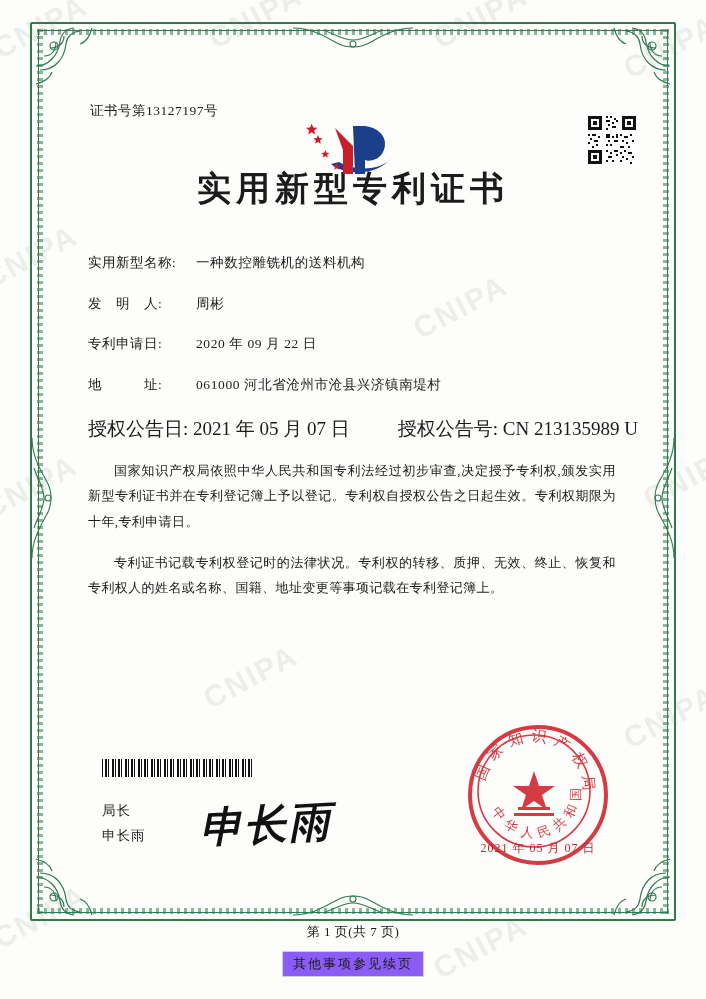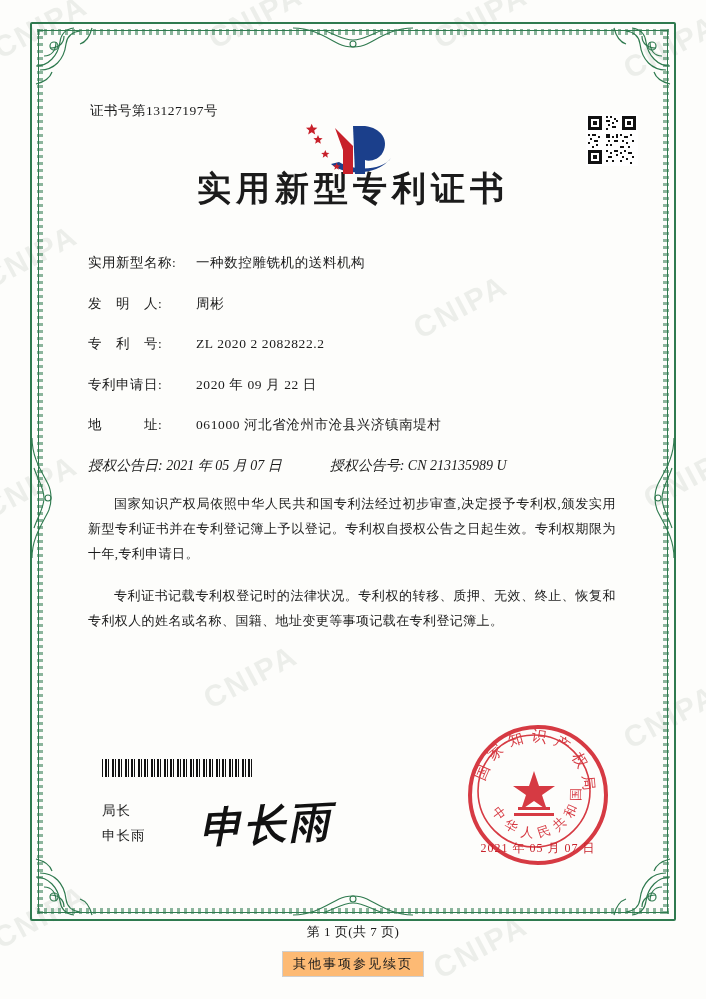--- a/index.html
+++ b/index.html
@@ -142,22 +142,21 @@
   }
   .f-value {
     letter-spacing: 0.6px;
     text-align: right;
   }
 
   .row-two {
     display: flex;
     align-items: flex-end;
     margin-bottom: 16px;
-    font-size: 14px;
-    font-style: italic;
+    font-size: 19px;
   }
   .row-two .col-b {
     margin-left: 48px;
   }
 
   .para {
     margin: 16px 30px 0 28px;
     font-size: 13px;
     line-height: 1.95;
     text-align: justify;
@@ -241,21 +240,21 @@
     left: 0; right: 0;
     bottom: 22px;
     text-align: center;
     font-size: 13px;
     letter-spacing: 2px;
   }
   .footer-note span {
     display: inline-block;
     padding: 3px 10px;
     border: 1px solid #cfcfcf;
-    background: #fdba74;
+    background: #8b5cf6;
   }
 </style>
 </head>
 <body>
 
 <div class="page">
 
   <div class="wm w1">CNIPA</div>
   <div class="wm w2">CNIPA</div>
   <div class="wm w3">CNIPA</div>
@@ -456,24 +455,20 @@
       <div class="field">
         <div class="f-label">实用新型名称:</div>
         <div class="f-value">一种数控雕铣机的送料机构</div>
       </div>
 
       <div class="field">
         <div class="f-label">发　明　人:</div>
         <div class="f-value">周彬</div>
       </div>
 
-      <div class="field">
-        <div class="f-label">专　利　号:</div>
-        <div class="f-value">ZL 2020 2 2082822.2</div>
-      </div>
 
       <div class="field">
         <div class="f-label">专利申请日:</div>
         <div class="f-value">2020 年 09 月 22 日</div>
       </div>
 
 
       <div class="field">
         <div class="f-label">地　　　址:</div>
         <div class="f-value">061000 河北省沧州市沧县兴济镇南堤村</div>

